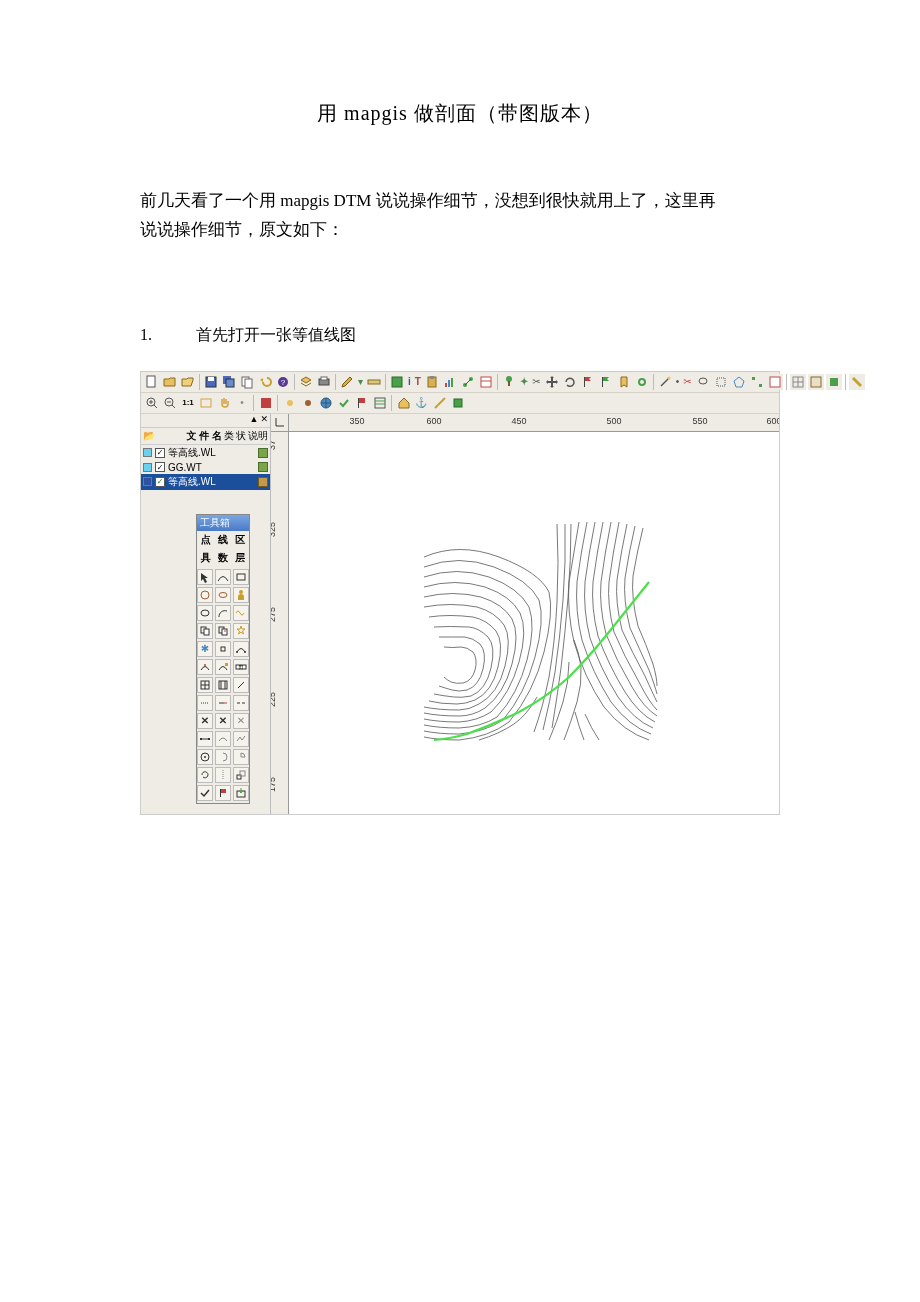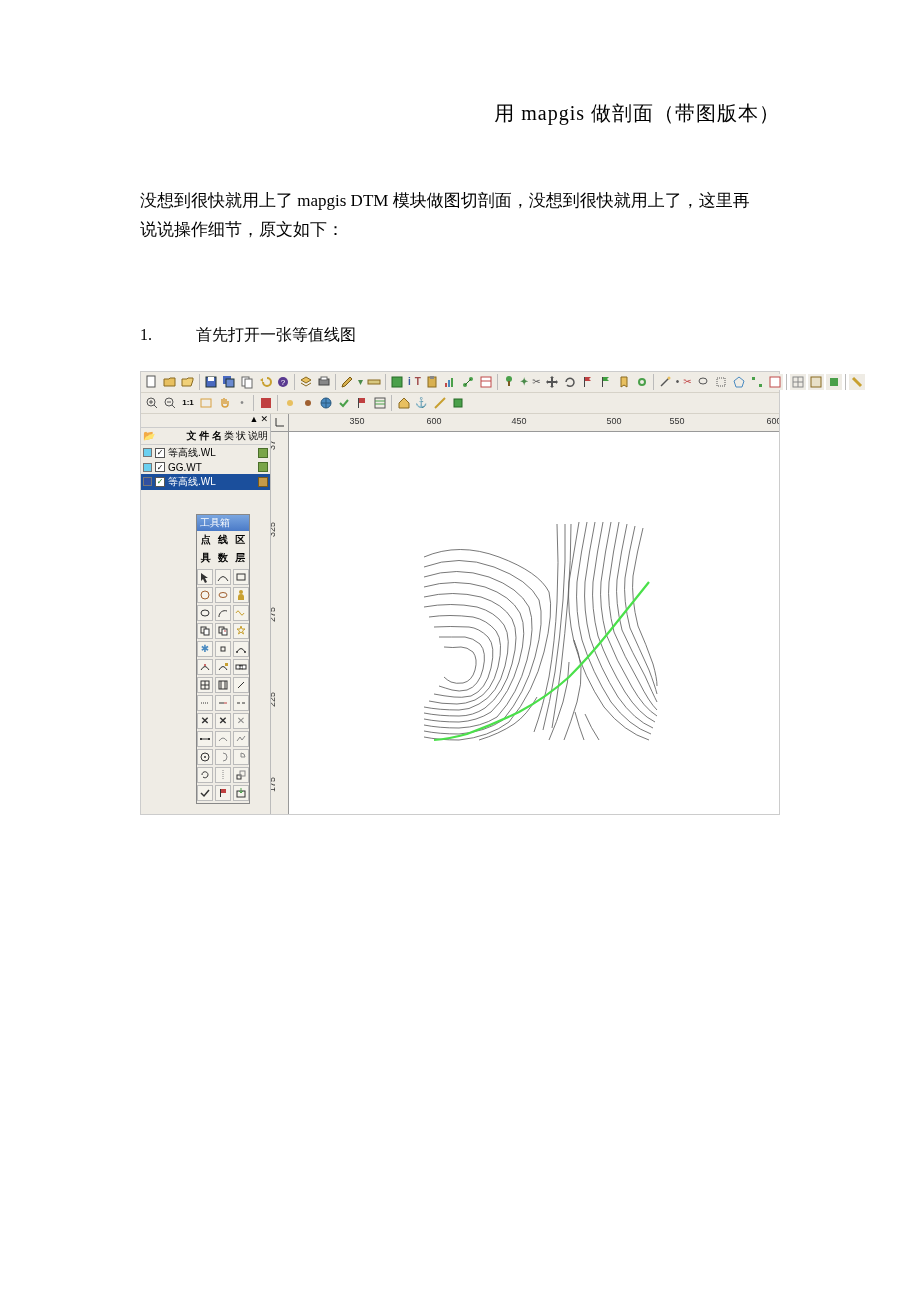--- a/index.html
+++ b/index.html
@@ -10,21 +10,21 @@
     font-family: "SimSun", "宋体", serif;
     font-size: 16px;
     color: #000;
     width: 920px;
   }
   .page {
     width: 920px;
     padding: 100px 140px 60px 140px;
   }
   .title {
-    text-align: right;
+    text-align: center;
     font-size: 20px;
     font-weight: normal;
     margin-bottom: 60px;
     letter-spacing: 1px;
   }
   .intro {
     font-size: 17px;
     line-height: 1.7;
     margin-bottom: 80px;
   }
@@ -195,21 +195,21 @@
   }
 </style>
 </head>
 <body>
 
 <div class="page">
 
   <div class="title">用 mapgis 做剖面（带图版本）</div>
 
   <div class="intro">
-    <span>没想到很快就用上了 mapgis DTM 模块做图切剖面，没想到很快就用上了，这里再</span><br>
+    <span>前几天看了一个用 mapgis DTM 说说操作细节，没想到很快就用上了，这里再</span><br>
     <span>说说操作细节，原文如下：</span>
   </div>
 
 
   <div class="step">
     <span class="step-num">1.</span>
     <span>首先打开一张等值线图</span>
   </div>
 
   <div class="screenshot-wrap">
@@ -764,21 +764,21 @@
           <div class="corner">
             <svg width="10" height="10" viewBox="0 0 10 10">
                 <path d="M1 9 h8 M1 9 v-8" stroke="#333" fill="none"></path>
               </svg>
           </div>
           <div class="h-ruler">
             <span class="tick" style="left:68px;">350</span>
             <span class="tick" style="left:145px;">600</span>
             <span class="tick" style="left:230px;">450</span>
             <span class="tick" style="left:325px;">500</span>
-            <span class="tick" style="left:388px;">550</span>
+            <span class="tick" style="left:411px;">550</span>
             <span class="tick" style="left:485px;">600</span>
           </div>
           <div class="v-ruler">
             <span class="tick" style="top:8px;">37</span>
             <span class="tick" style="top:95px;">325</span>
             <span class="tick" style="top:180px;">275</span>
             <span class="tick" style="top:265px;">225</span>
             <span class="tick" style="top:350px;">175</span>
           </div>
           <div class="canvas">

